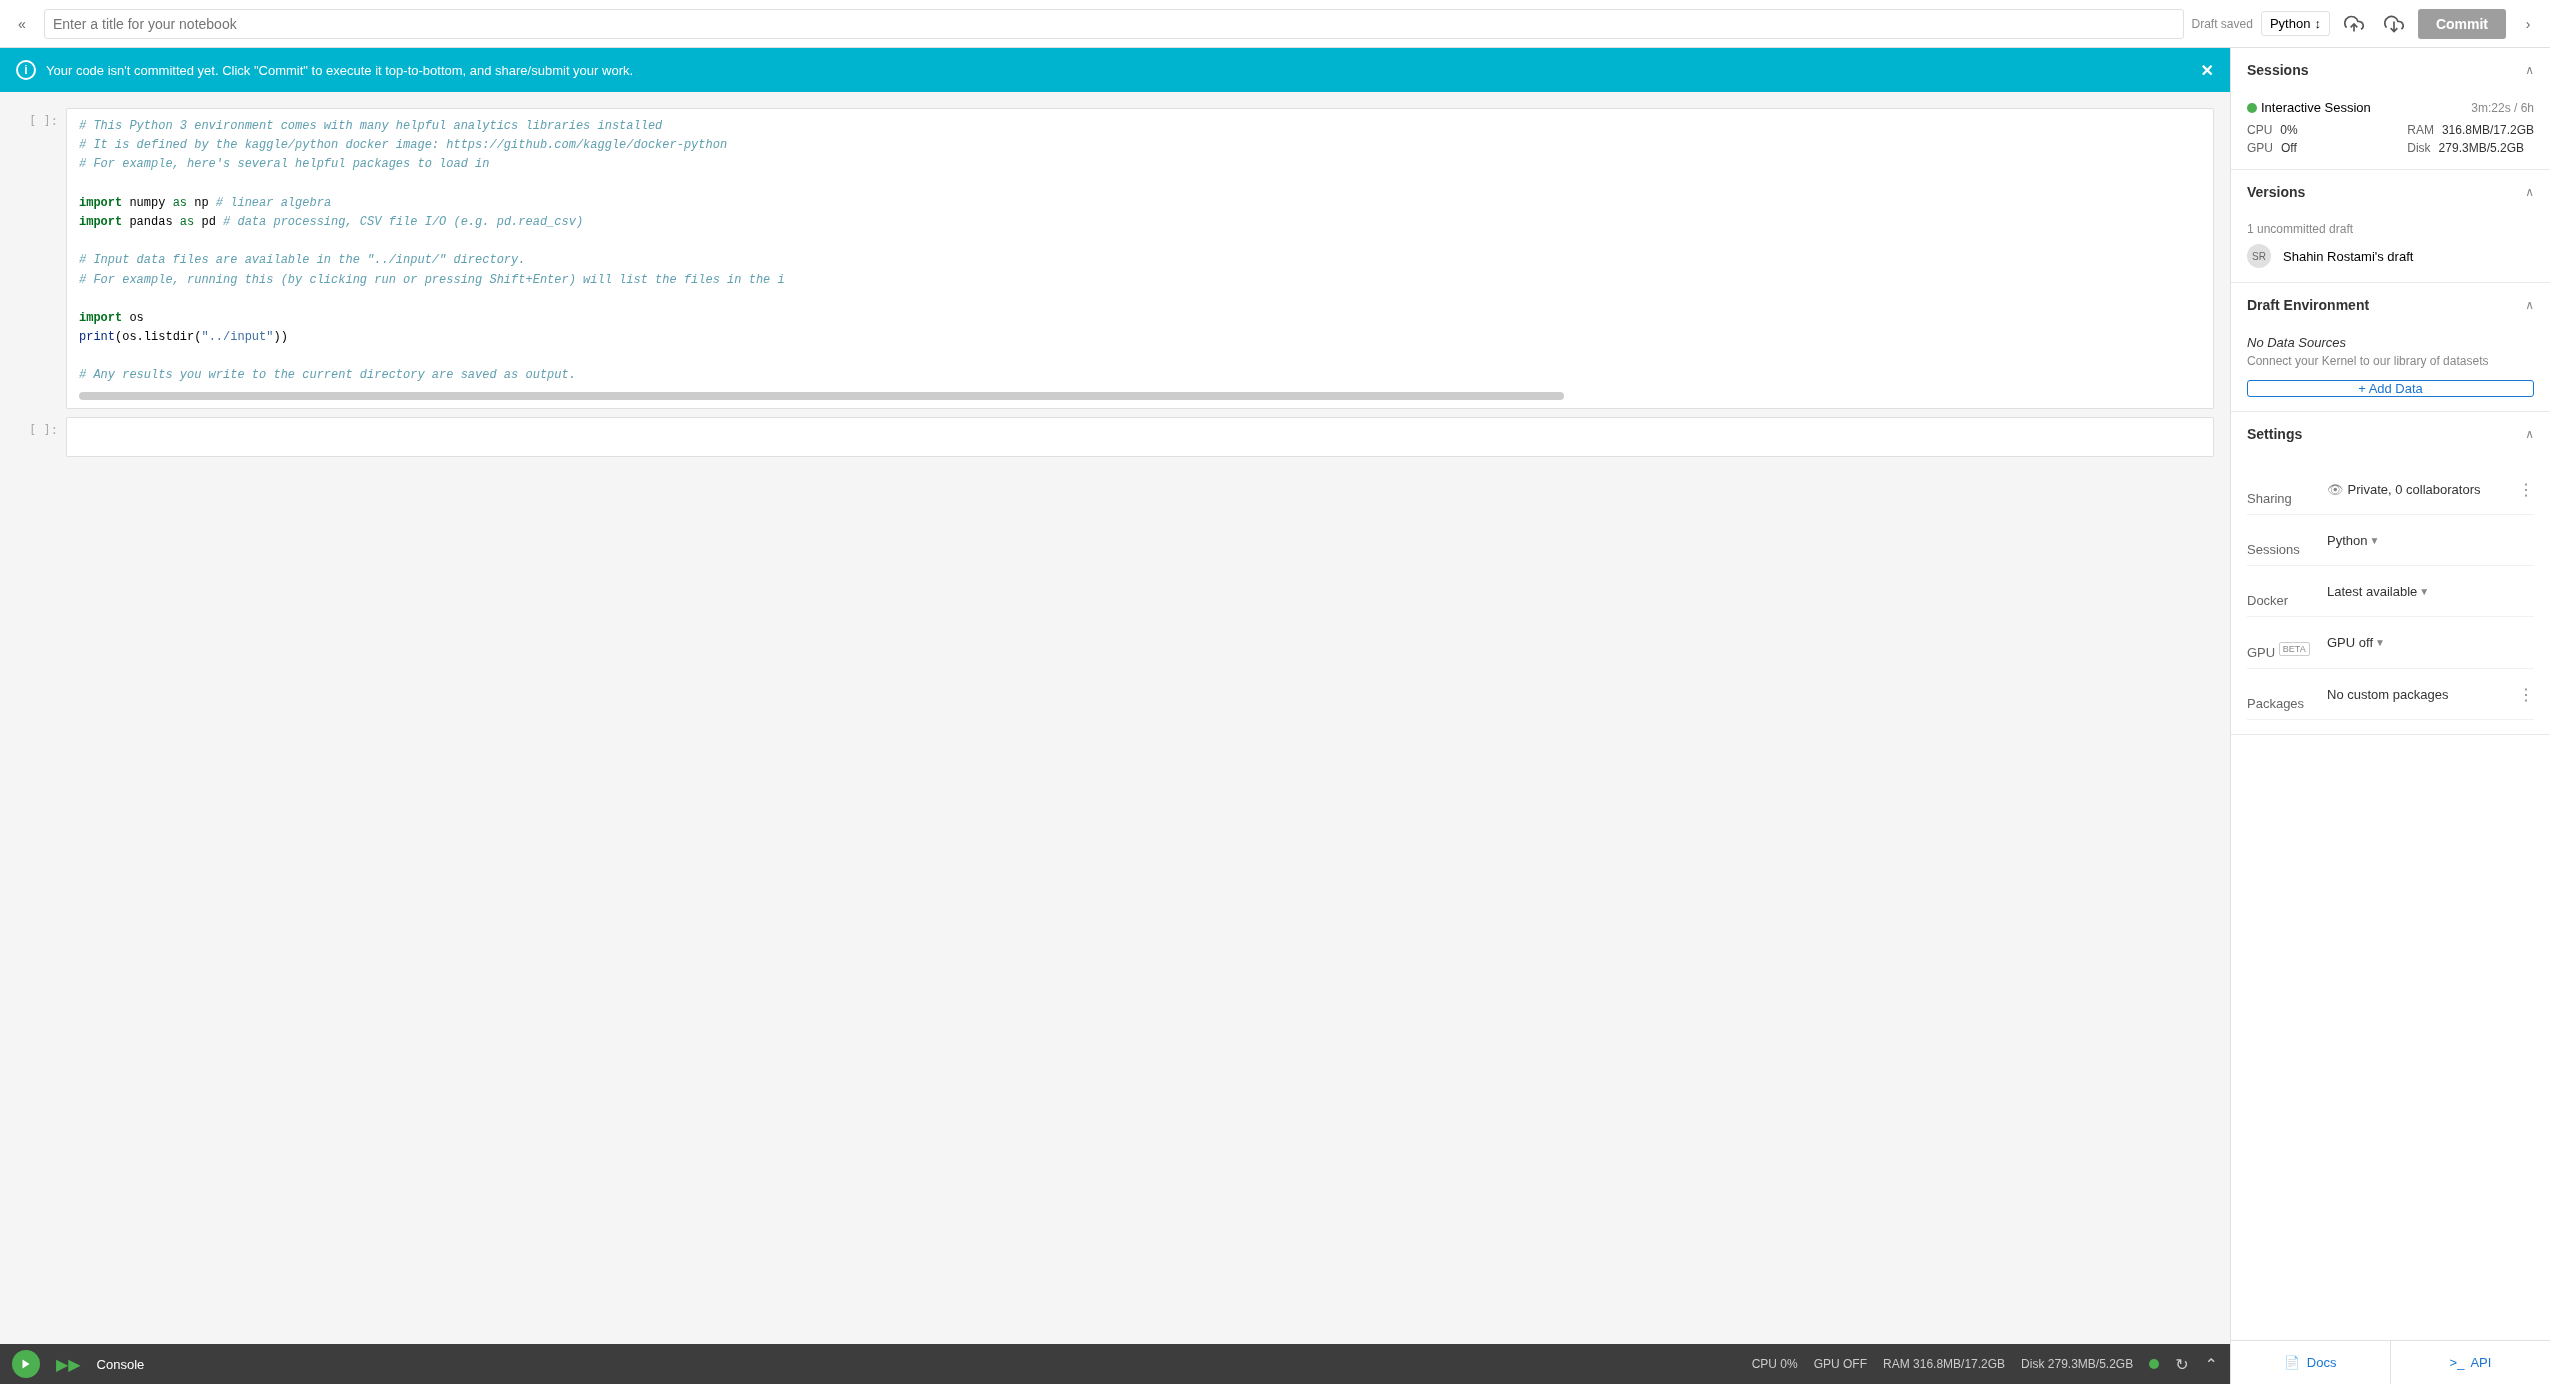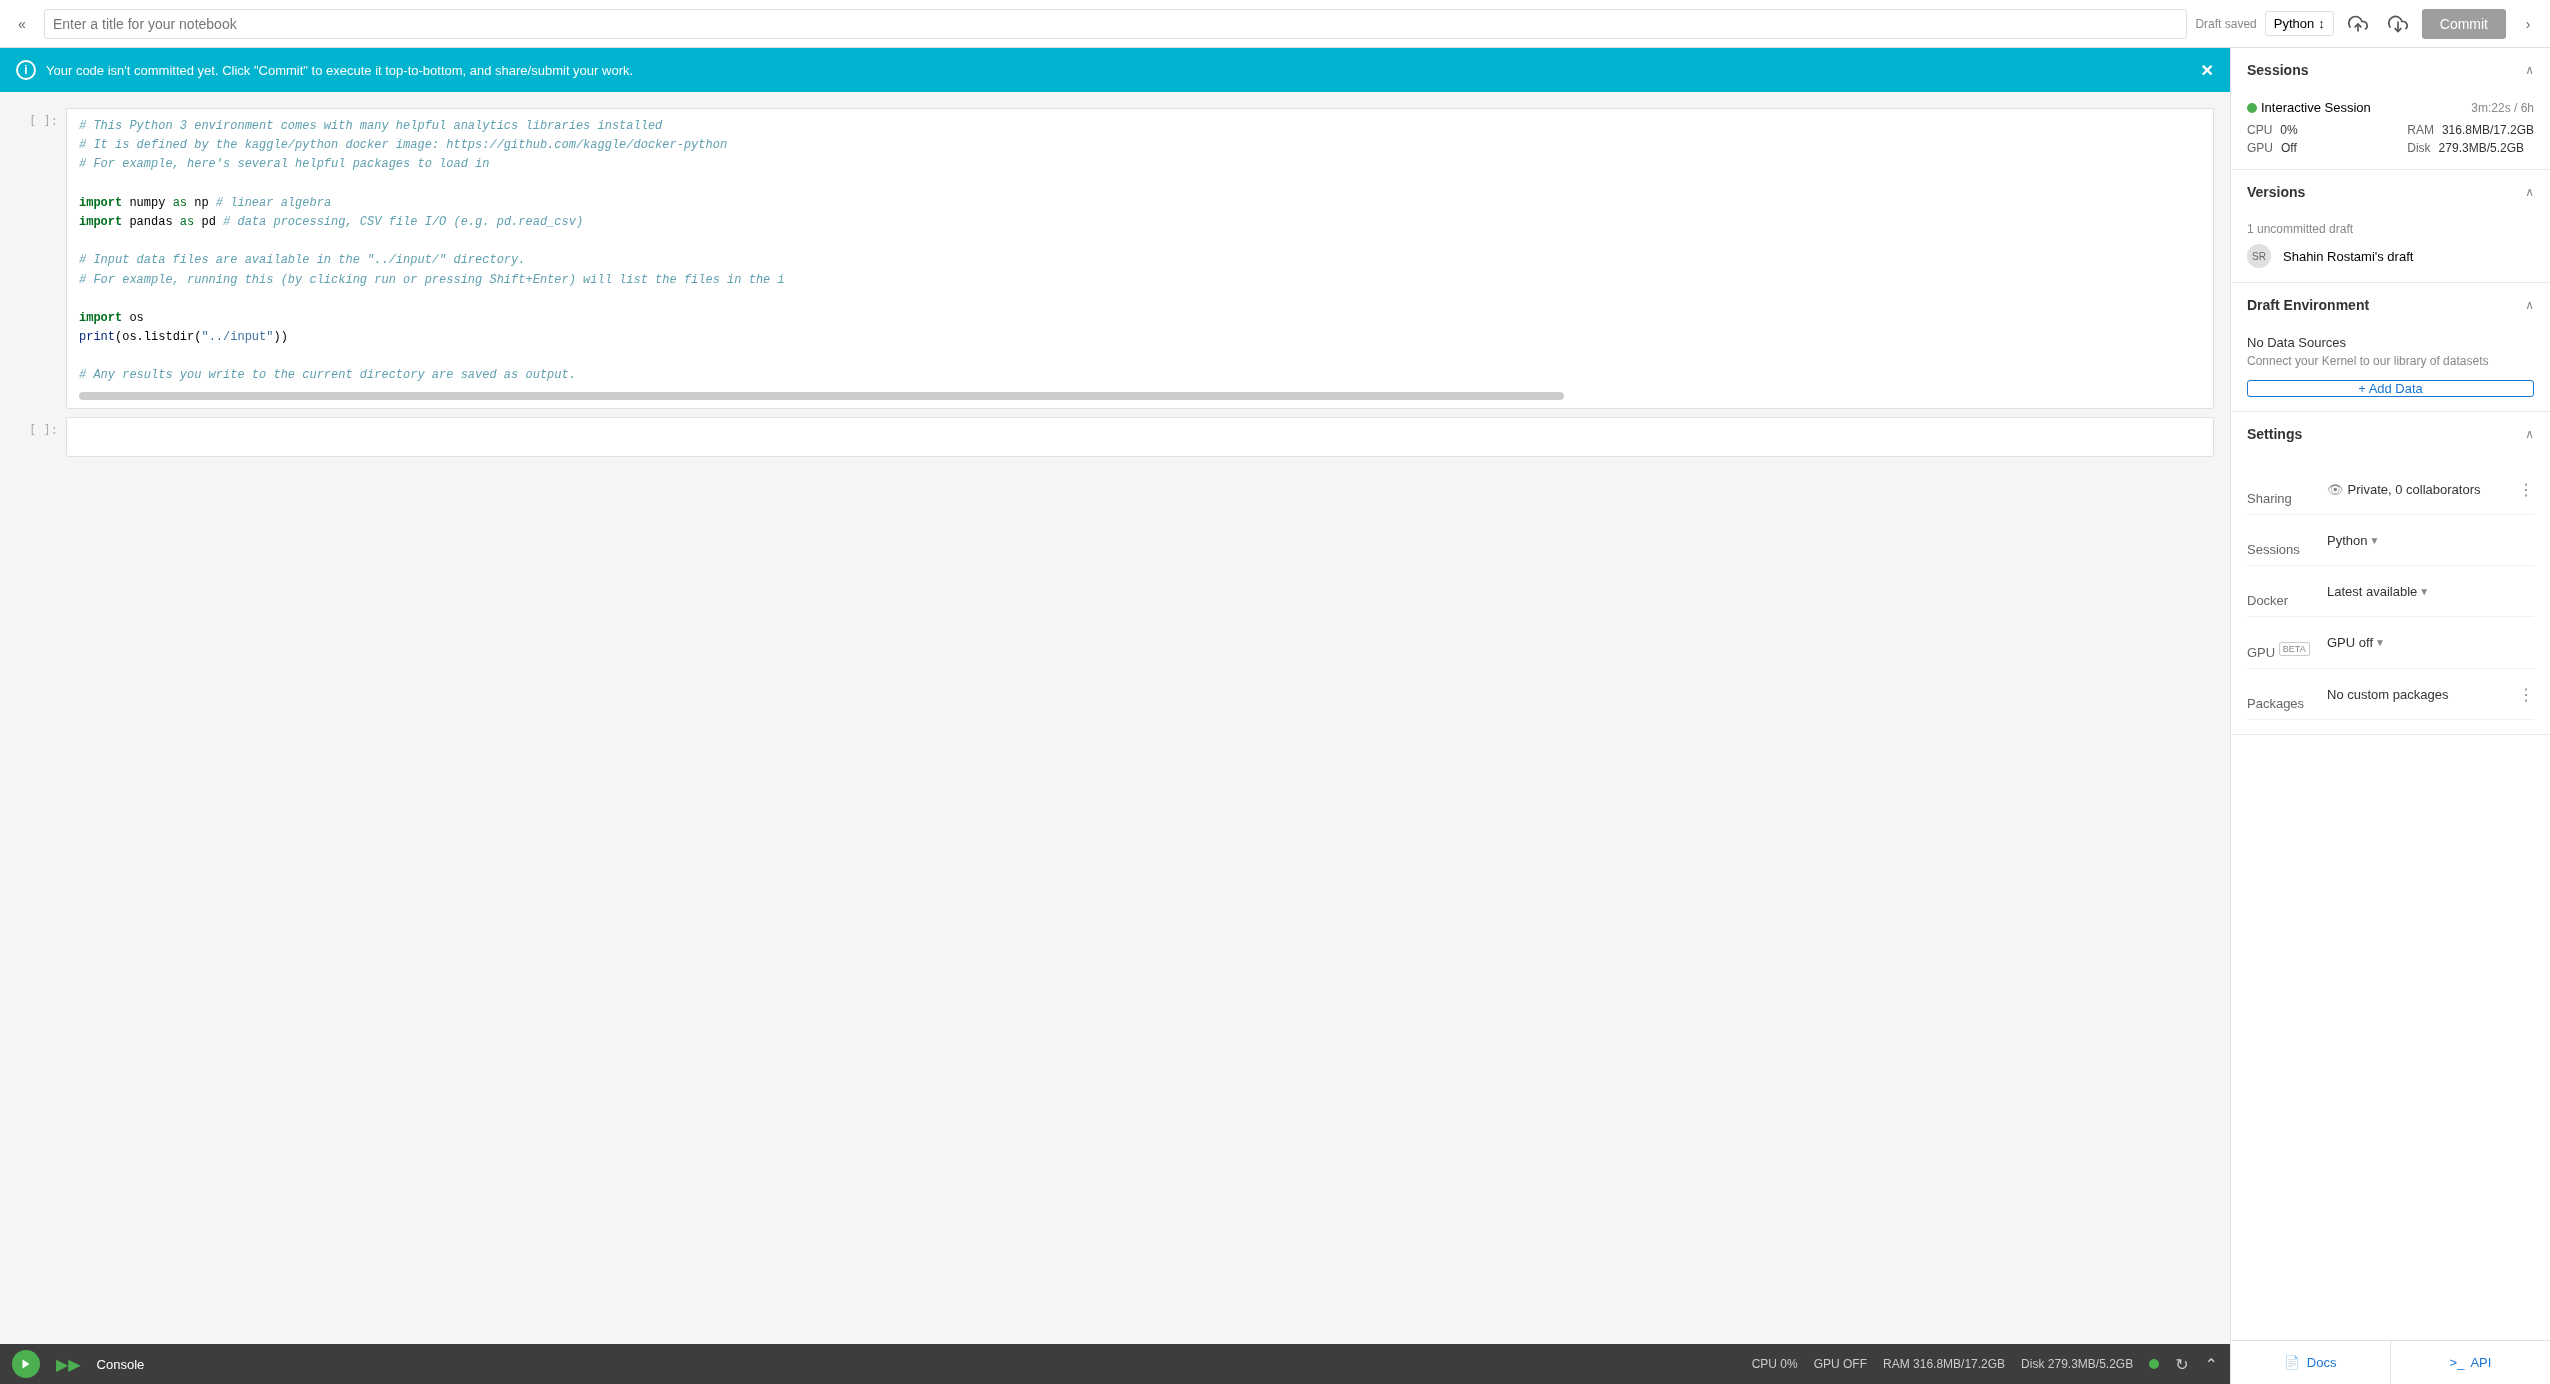--- a/index.html
+++ b/index.html
@@ -22,21 +22,21 @@
     #topbar .python-selector {
       display: flex; align-items: center; gap: 4px; border: 1px solid #e0e0e0;
       border-radius: 3px; padding: 4px 8px; cursor: pointer; font-size: 13px;
     }
     #topbar .upload-btn, #topbar .download-btn {
       width: 32px; height: 32px; display: flex; align-items: center; justify-content: center;
       cursor: pointer; color: #555;
     }
     #topbar .commit-btn {
       background: #9e9e9e; color: #fff; border: none; border-radius: 3px;
-      padding: 7px 18px; font-size: 14px; font-weight: 400; cursor: pointer;
+      padding: 7px 18px; font-size: 14px; font-weight: 700; cursor: pointer;
     }
     #topbar .nav-btn {
       width: 28px; height: 28px; display: flex; align-items: center; justify-content: center;
       cursor: pointer; color: #666; font-size: 14px;
     }
 
     
     #main { display: flex; flex: 1; overflow: hidden; }
 
     
@@ -110,21 +110,21 @@
     .session-stats { display: grid; grid-template-columns: 1fr 1fr; gap: 4px 0; font-size: 12px; }
     .stat-label { color: #666; }
     .stat-val { color: #333; font-weight: 500; }
 
     
     .uncommitted { font-size: 12px; color: #888; margin-bottom: 8px; }
     .draft-user { display: flex; align-items: center; gap: 12px; font-size: 13px; }
     .avatar { width: 24px; height: 24px; border-radius: 50%; background: #e0e0e0; display: flex; align-items: center; justify-content: center; font-size: 10px; color: #666; flex-shrink: 0; }
 
     
-    .no-data-title { font-size: 13px; font-weight: 500; color: #333; margin-bottom: 4px; }
+    .no-data-title { font-size: 13px; font-weight: 500; color: #333; margin-bottom: 4px; font-style: italic; }
     .no-data-sub { font-size: 12px; color: #888; margin-bottom: 12px; }
     .add-data-btn {
       width: 100%; border: 1px solid #1976d2; color: #1976d2; background: #fff;
       border-radius: 3px; font-size: 13px; cursor: pointer; text-align: center;
     }
 
     
     .settings-row { display: flex; align-items: center; padding: 8px 0; border-bottom: 1px solid #f0f0f0; }
     .settings-label { color: #666; font-size: 13px; width: 80px; flex-shrink: 0; margin-top: 19px; }
     .settings-value { flex: 1; font-size: 13px; color: #333; display: flex; align-items: center; gap: 4px; }

